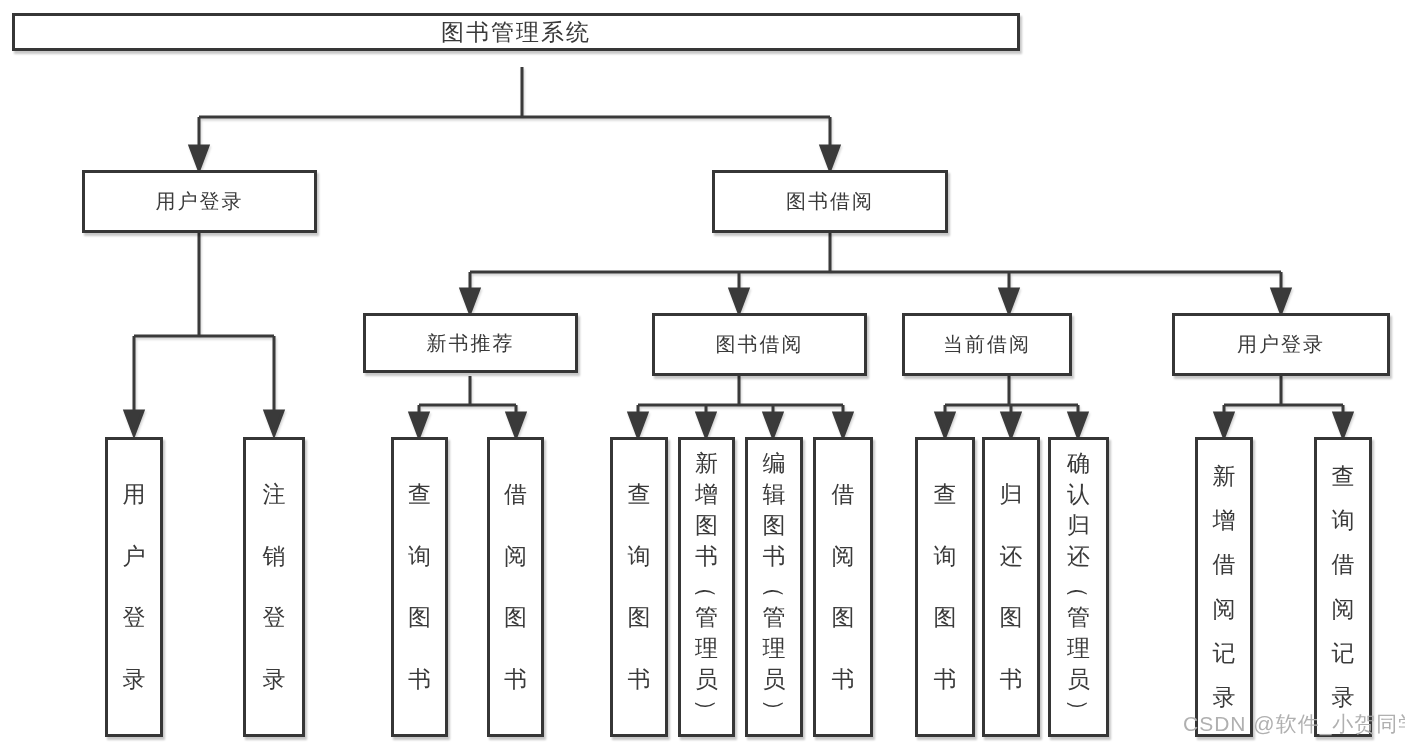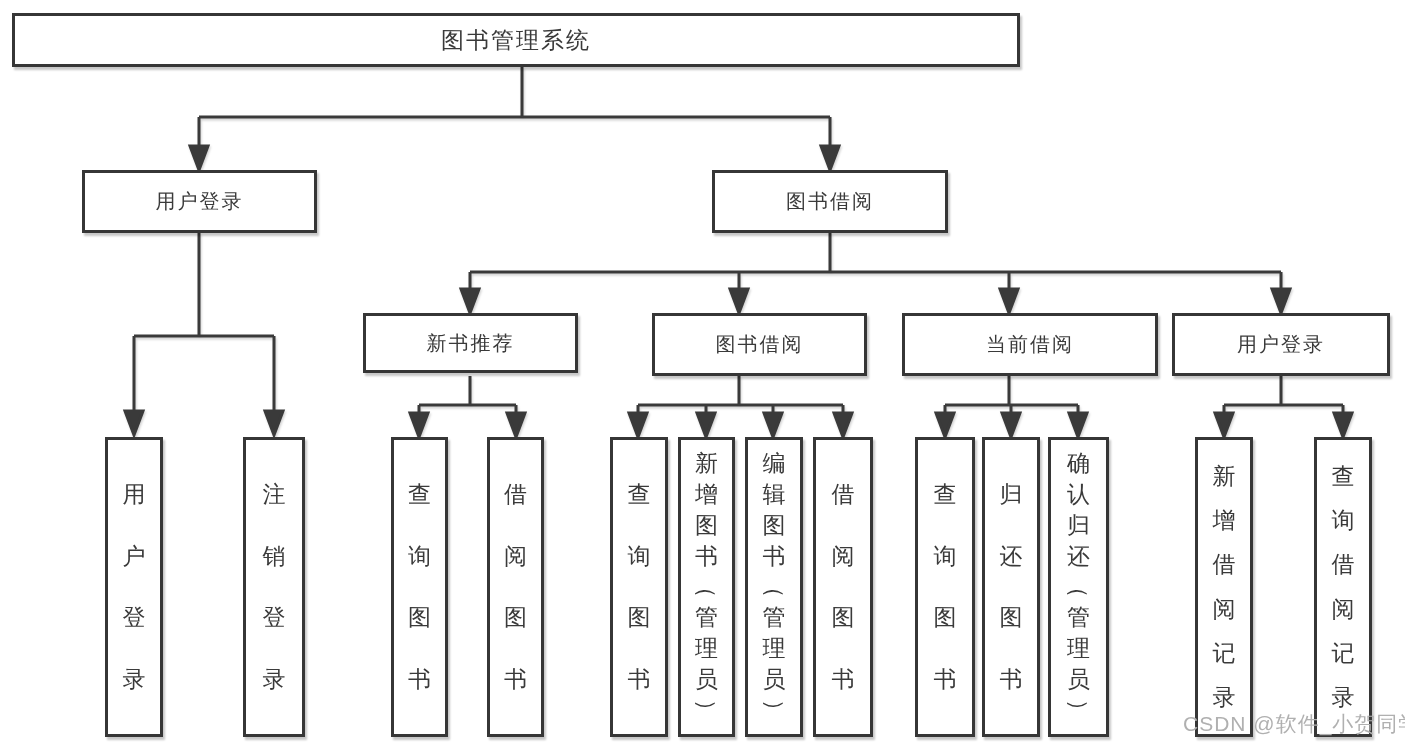--- a/index.html
+++ b/index.html
@@ -85,28 +85,28 @@
     </g>
 
     <g>
       <path fill="none" d="M1281 376 V405 M1224 405 H1343 M1224 405 V414 M1343 405 V414"></path>
       <polygon points="1215,413 1233,413 1224,437"></polygon>
       <polygon points="1334,413 1352,413 1343,437"></polygon>
     </g>
   </g>
 </svg>
 
-<div class="node hnode root" style="left:12px;top:13px;width:1008px;height:54px">图书管理系统</div>
+<div class="node hnode root" style="left:12px;top:13px;width:1008px;height:38px">图书管理系统</div>
 
 <div class="node hnode" style="left:82px;top:170px;width:235px;height:63px">用户登录</div>
 <div class="node hnode" style="left:712px;top:170px;width:236px;height:63px">图书借阅</div>
 
 <div class="node hnode" style="left:363px;top:313px;width:215px;height:60px">新书推荐</div>
 <div class="node hnode" style="left:652px;top:313px;width:215px;height:63px">图书借阅</div>
-<div class="node hnode" style="left:902px;top:313px;width:256px;height:63px">当前借阅</div>
+<div class="node hnode" style="left:902px;top:313px;width:170px;height:63px">当前借阅</div>
 <div class="node hnode" style="left:1172px;top:313px;width:218px;height:63px">用户登录</div>
 
 <div class="node vnode" style="left:105px;top:437px;width:58px;height:300px">
     <span>用</span>
     <span>户</span>
     <span>登</span>
     <span>录</span>
   </div>
 <div class="node vnode" style="left:243px;top:437px;width:62px;height:300px">
     <span>注</span>

